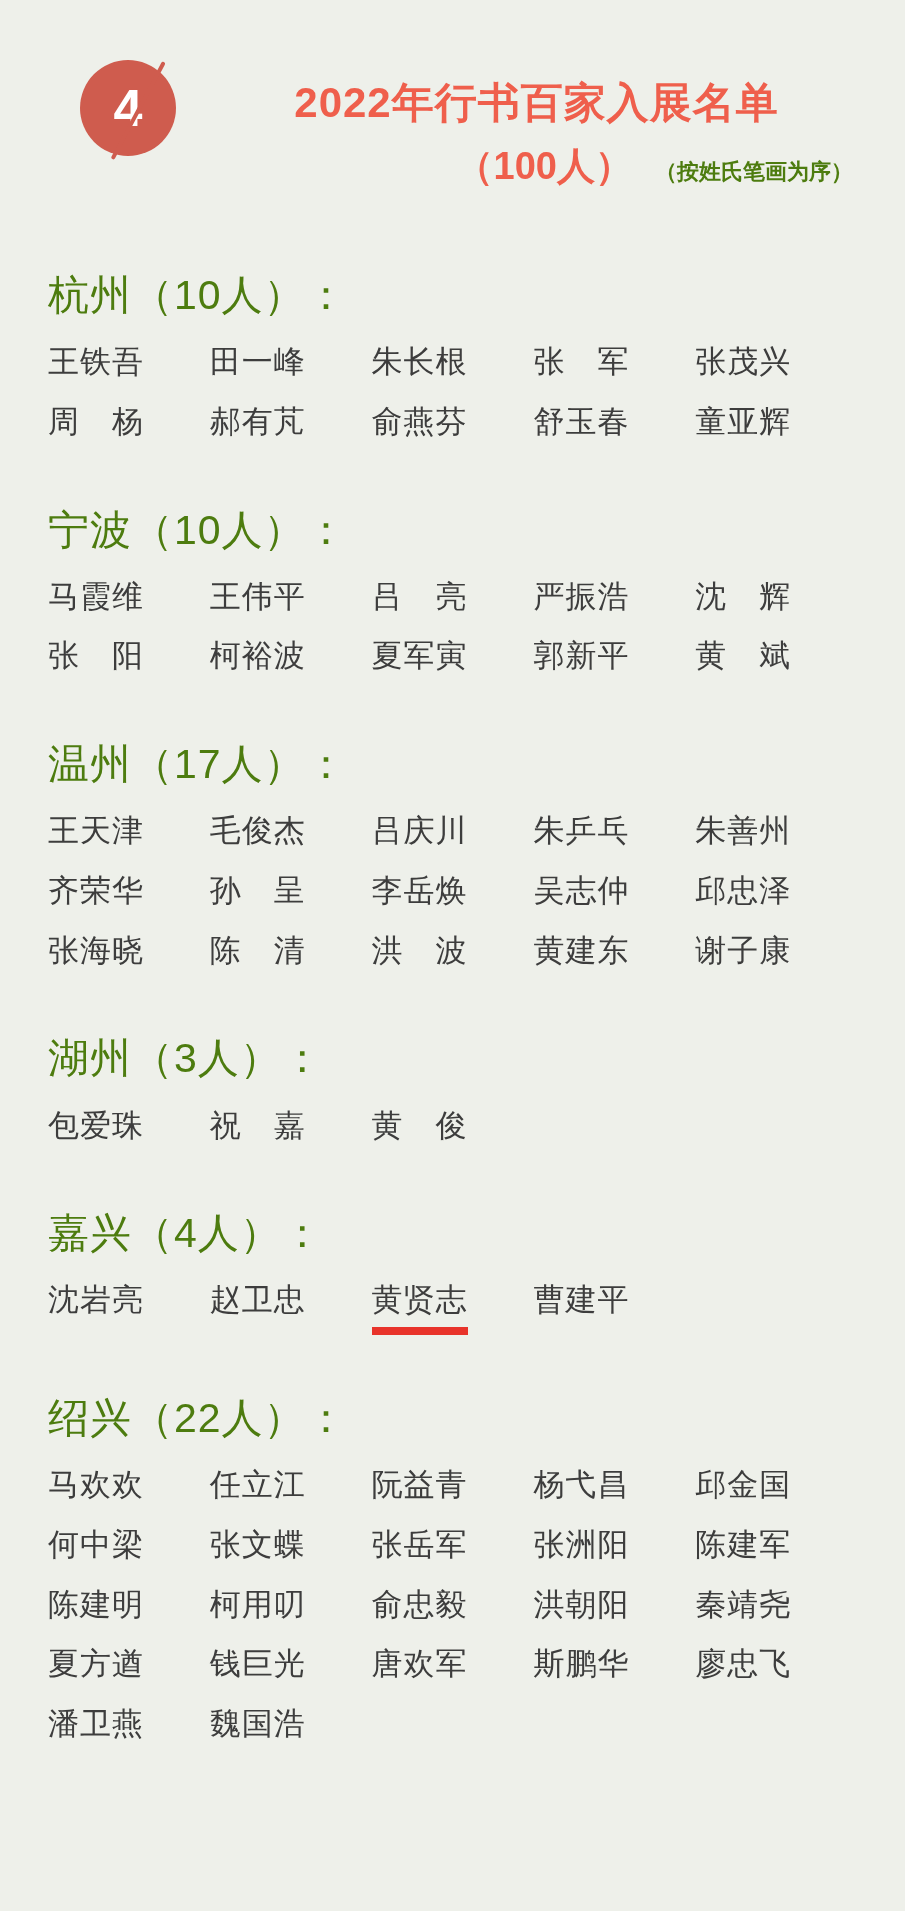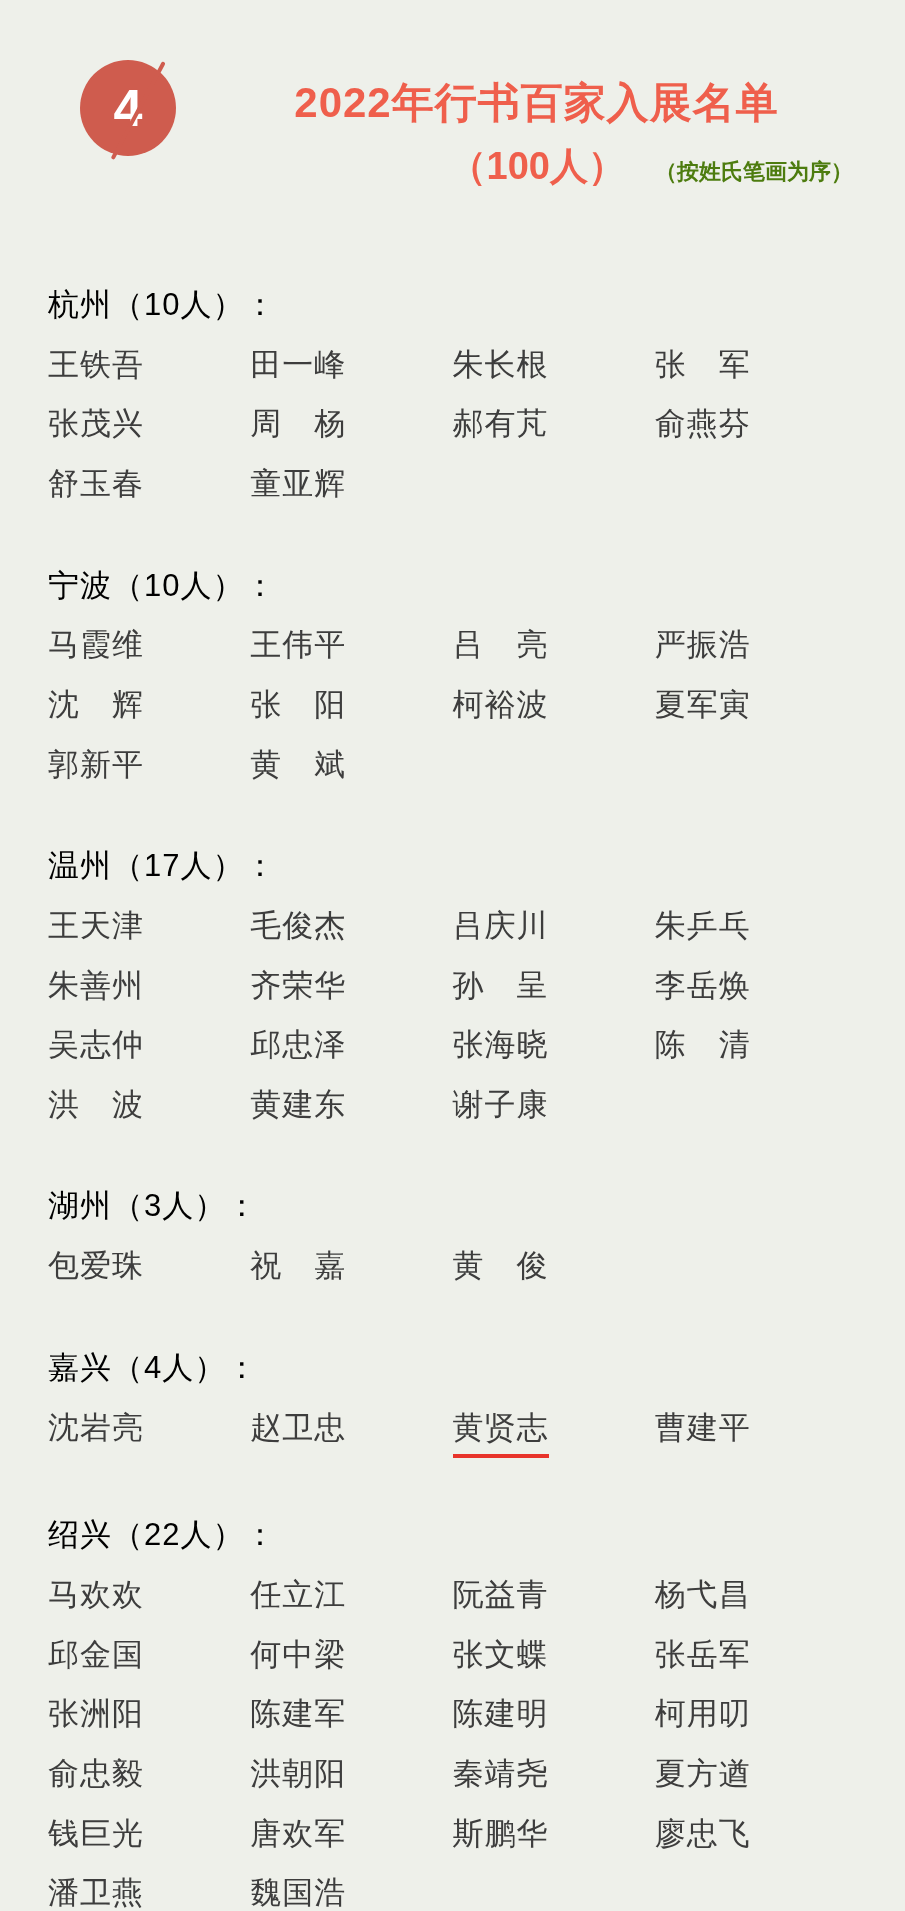--- a/index.html
+++ b/index.html
@@ -76,21 +76,21 @@
     font-weight: bold;
     letter-spacing: 1px;
     line-height: 1.2;
     margin: 0 0 16px 0;
     white-space: nowrap;
   }
   .subtitle-row {
     display: flex;
     align-items: baseline;
     justify-content: flex-end;
-    gap: 29px;
+    gap: 22px;
   }
   .count-title {
     color: #ef5f4c;
     font-size: 38px;
     font-weight: bold;
     line-height: 1.2;
   }
   .order-note {
     color: #4d7c0f;
     font-size: 22px;
@@ -99,42 +99,41 @@
   }
 
   
   .content {
     padding: 50px 48px 0 48px;
   }
   .region-block {
     margin-bottom: 56px;
   }
   .region-heading {
-    font-size: 31px;
+    font-size: 41px;
     line-height: 1.35;
-    color: #000000;
+    color: #4d7c0f;
     margin-bottom: 14px;
     letter-spacing: 1px;
-    margin-top: 16px;
   }
   .name-grid {
     display: grid;
-    grid-template-columns: repeat(4, 1fr);
+    grid-template-columns: repeat(5, 1fr);
     row-gap: 10px;
     column-gap: 0px;
   }
   .name {
     font-size: 31px;
     line-height: 1.6;
     color: #3d3d3d;
     letter-spacing: 1px;
     white-space: pre;
   }
   .name.highlight {
-    border-bottom: 4px solid #0369a1;
+    border-bottom: 8px solid #0369a1;
     display: inline-block;
     padding-bottom: 2px;
     justify-self: start;
   }
   .hl-cell {
     display: flex;
     align-items: flex-start;
   }
 </style>
 </head>

